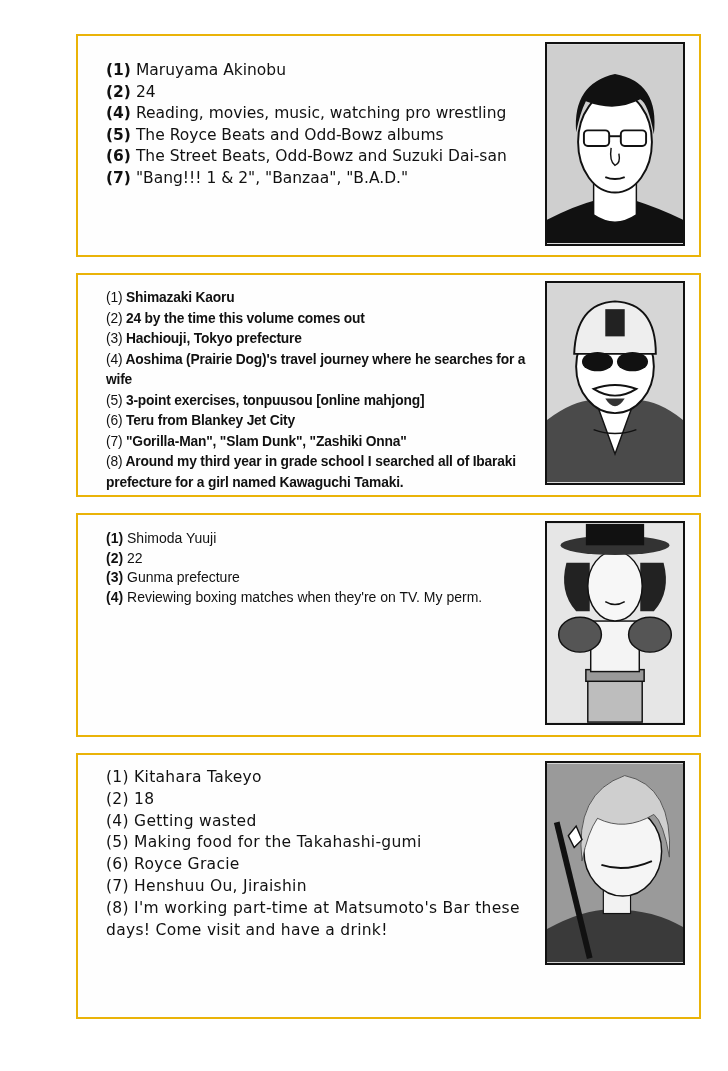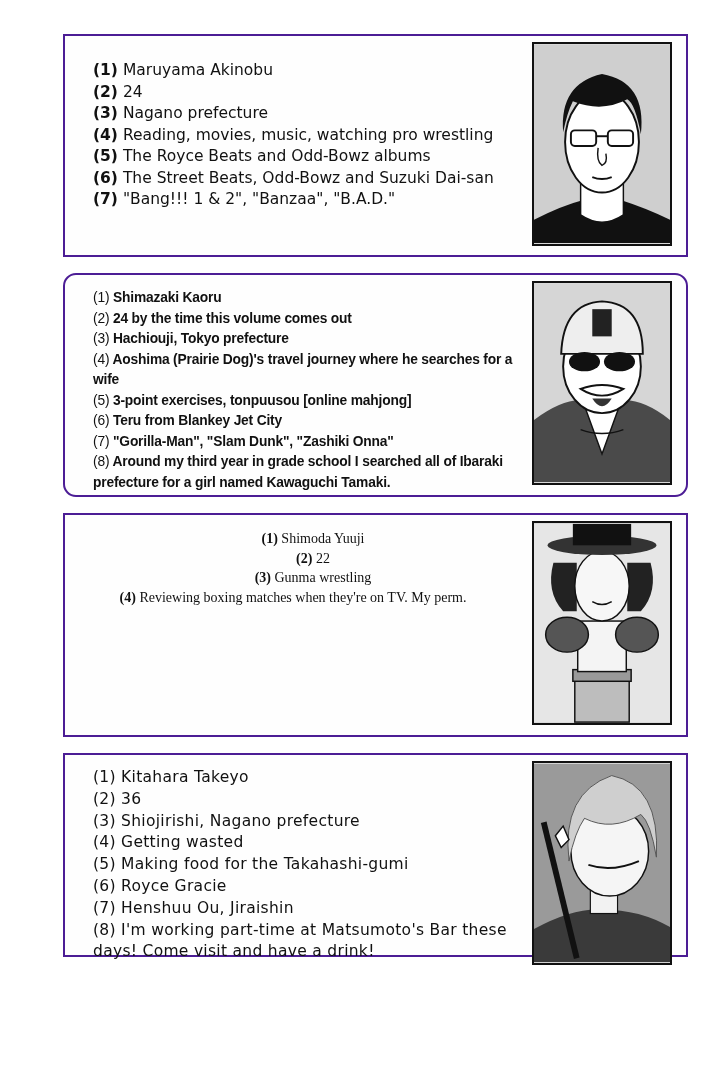--- a/index.html
+++ b/index.html
@@ -1,44 +1,43 @@
 <!DOCTYPE html>
 <html><head>
 <meta charset="utf-8">
 <style>
   html, body { margin: 0; padding: 0; background: #ffffff; }
   body { width: 728px; height: 1071px; position: relative; overflow: hidden; }
   .panel {
-    position: absolute; left: 63px; width: 625px;
-    border: 2px solid #4c1d95; background: #fefefe; box-sizing: border-box;
+    position: absolute; left: 76px; width: 625px;
+    border: 2px solid #eab308; background: #fefefe; box-sizing: border-box;
   }
   .panel .text { position: absolute; left: 28px; top: 0; width: 440px; color: #111; }
   .line { margin: 0; white-space: nowrap; }
   .line.wrap { white-space: normal; }
   .num { font-weight: bold; }
   .p1 .text { font-family: "DejaVu Sans", sans-serif; font-size: 15.5px; line-height: 21.5px; top: 24px; }
   .p2 .text { font-family: "Liberation Sans Narrow", "Liberation Sans", sans-serif; font-size: 15px; line-height: 20.5px; font-weight: bold; top: 12px; transform: scaleX(0.92); transform-origin: left top; letter-spacing: -0.2px; width: 470px; }
   .p2 .num { font-weight: normal; }
-  .p3 .text { font-family: Liberation Serif, serif; font-size: 14px; line-height: 19.6px; top: 14px; text-align: center; }
+  .p3 .text { font-family: Liberation Sans, sans-serif; font-size: 14px; line-height: 19.6px; top: 14px; }
   .p4 .text { font-family: "DejaVu Sans", sans-serif; font-size: 15.5px; line-height: 21.8px; top: 12px; letter-spacing: 0.3px; }
   .p4 .num { font-weight: normal; }
   .portrait {
     position: absolute; right: 14px; top: 6px; width: 140px; height: 204px;
     border: 2px solid #111; box-sizing: border-box; overflow: hidden; background: #d9d9d9;
   }
   .portrait svg { width: 100%; height: 100%; display: block; }
 </style>
 </head>
 <body>
 
 <div class="panel p1" style="top:34px;height:223px;">
   <div class="text">
     <p class="line"><span class="num">(1)</span> <span>Maruyama Akinobu</span></p>
     <p class="line"><span class="num">(2)</span> <span>24</span></p>
-    <p class="line"><span class="num">(3)</span> <span>Nagano prefecture</span></p>
     <p class="line"><span class="num">(4)</span> <span>Reading, movies, music, watching pro wrestling</span></p>
     <p class="line"><span class="num">(5)</span> <span>The Royce Beats and Odd-Bowz albums</span></p>
     <p class="line"><span class="num">(6)</span> <span>The Street Beats, Odd-Bowz and Suzuki Dai-san</span></p>
     <p class="line"><span class="num">(7)</span> <span>"Bang!!! 1 &amp; 2", "Banzaa", "B.A.D."</span></p>
   </div>
   <div class="portrait">
     <svg viewBox="0 0 140 204">
       <rect width="140" height="204" fill="#cfcfcf"></rect>
       <path d="M0 204 L0 180 Q30 165 50 160 L90 160 Q115 168 140 180 L140 204 Z" fill="#111"></path>
       <path d="M48 140 L48 175 Q70 190 92 175 L92 140 Z" fill="#fff" stroke="#111" stroke-width="1.5"></path>
@@ -46,21 +45,21 @@
       <path d="M30 90 Q26 40 70 30 Q116 38 110 92 Q104 60 96 56 Q70 70 40 58 Q34 70 30 90 Z" fill="#111"></path>
       <rect x="38" y="88" width="26" height="16" rx="4" fill="none" stroke="#111" stroke-width="2"></rect>
       <rect x="76" y="88" width="26" height="16" rx="4" fill="none" stroke="#111" stroke-width="2"></rect>
       <line x1="64" y1="94" x2="76" y2="94" stroke="#111" stroke-width="2"></line>
       <path d="M66 106 Q64 120 70 124 Q76 122 74 112" fill="none" stroke="#111" stroke-width="1.5"></path>
       <path d="M60 136 Q70 140 80 136" fill="none" stroke="#111" stroke-width="2"></path>
     </svg>
   </div>
 </div>
 
-<div class="panel p2" style="top:273px;height:224px;border-radius:13px;">
+<div class="panel p2" style="top:273px;height:224px;">
   <div class="text">
     <p class="line"><span class="num">(1)</span> <span>Shimazaki Kaoru</span></p>
     <p class="line"><span class="num">(2)</span> <span>24 by the time this volume comes out</span></p>
     <p class="line"><span class="num">(3)</span> <span>Hachiouji, Tokyo prefecture</span></p>
     <p class="line wrap"><span class="num">(4)</span> <span>Aoshima (Prairie Dog)'s travel journey where he searches for a wife</span></p>
     <p class="line"><span class="num">(5)</span> <span>3-point exercises, tonpuusou [online mahjong]</span></p>
     <p class="line"><span class="num">(6)</span> <span>Teru from Blankey Jet City</span></p>
     <p class="line"><span class="num">(7)</span> <span>"Gorilla-Man", "Slam Dunk", "Zashiki Onna"</span></p>
     <p class="line wrap"><span class="num">(8)</span> <span>Around my third year in grade school I searched all of Ibaraki prefecture for a girl named Kawaguchi Tamaki.</span></p>
   </div>
@@ -78,45 +77,44 @@
       <path d="M60 118 Q70 134 80 118" fill="#333"></path>
       <path d="M48 150 Q70 158 92 150" fill="none" stroke="#111" stroke-width="1.5"></path>
     </svg>
   </div>
 </div>
 
 <div class="panel p3" style="top:513px;height:224px;">
   <div class="text">
     <p class="line"><span class="num">(1)</span> <span>Shimoda Yuuji</span></p>
     <p class="line"><span class="num">(2)</span> <span>22</span></p>
-    <p class="line"><span class="num">(3)</span> <span>Gunma wrestling</span></p>
+    <p class="line"><span class="num">(3)</span> <span>Gunma prefecture</span></p>
     <p class="line wrap" style="width:400px"><span class="num">(4)</span> <span>Reviewing boxing matches when they're on TV. My perm.</span></p>
   </div>
   <div class="portrait">
     <svg viewBox="0 0 140 204">
       <rect width="140" height="204" fill="#e6e6e6"></rect>
       <rect x="42" y="160" width="56" height="44" fill="#bdbdbd" stroke="#111" stroke-width="1.5"></rect>
       <rect x="40" y="150" width="60" height="12" fill="#999" stroke="#111" stroke-width="1.5"></rect>
       <rect x="45" y="100" width="50" height="52" fill="#f4f4f4" stroke="#111" stroke-width="1.5"></rect>
       <path d="M20 40 Q12 70 30 90 L44 90 L44 40 Z M120 40 Q128 70 110 90 L96 90 L96 40 Z" fill="#222"></path>
       <ellipse cx="70" cy="64" rx="28" ry="36" fill="#f7f7f7" stroke="#111" stroke-width="1.5"></ellipse>
       <ellipse cx="70" cy="22" rx="56" ry="10" fill="#333"></ellipse>
       <rect x="40" y="0" width="60" height="22" fill="#111"></rect>
       <path d="M60 80 Q70 86 80 80" fill="none" stroke="#111" stroke-width="1.5"></path>
       <ellipse cx="34" cy="114" rx="22" ry="18" fill="#555" stroke="#111" stroke-width="1.5"></ellipse>
       <ellipse cx="106" cy="114" rx="22" ry="18" fill="#555" stroke="#111" stroke-width="1.5"></ellipse>
     </svg>
   </div>
 </div>
 
-<div class="panel p4" style="top:753px;height:204px;">
+<div class="panel p4" style="top:753px;height:266px;">
   <div class="text">
     <p class="line"><span class="num">(1)</span> <span>Kitahara Takeyo</span></p>
-    <p class="line"><span class="num">(2)</span> <span>36</span></p>
-    <p class="line"><span class="num">(3)</span> <span>Shiojirishi, Nagano prefecture</span></p>
+    <p class="line"><span class="num">(2)</span> <span>18</span></p>
     <p class="line"><span class="num">(4)</span> <span>Getting wasted</span></p>
     <p class="line"><span class="num">(5)</span> <span>Making food for the Takahashi-gumi</span></p>
     <p class="line"><span class="num">(6)</span> <span>Royce Gracie</span></p>
     <p class="line"><span class="num">(7)</span> <span>Henshuu Ou, Jiraishin</span></p>
     <p class="line wrap"><span class="num">(8)</span> <span>I'm working part-time at Matsumoto's Bar these days! Come visit and have a drink!</span></p>
   </div>
   <div class="portrait">
     <svg viewBox="0 0 140 204">
       <rect width="140" height="204" fill="#9a9a9a"></rect>
       <path d="M0 204 L0 170 Q40 148 70 150 Q110 150 140 168 L140 204 Z" fill="#3a3a3a"></path>

